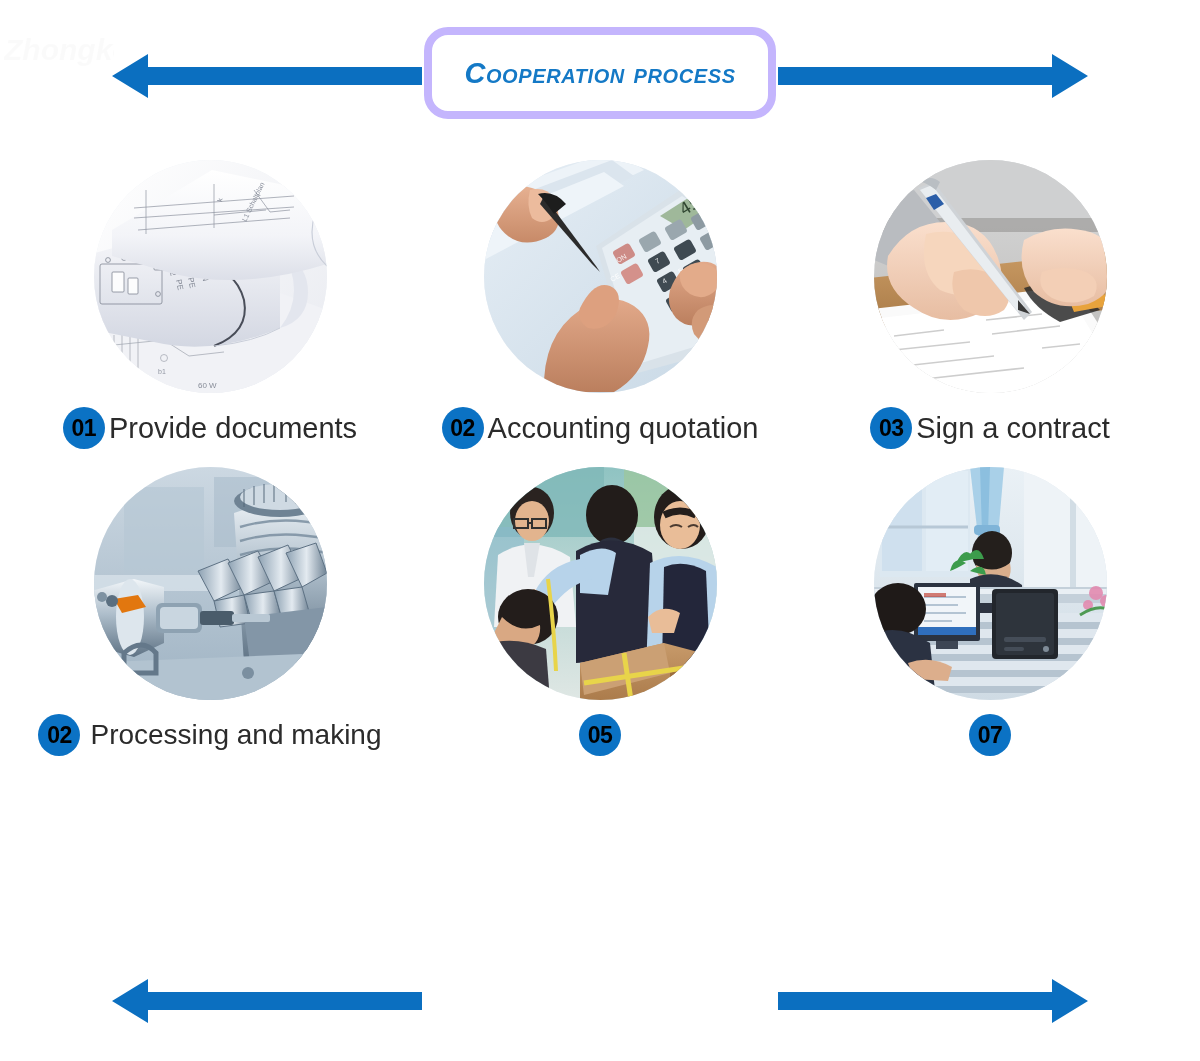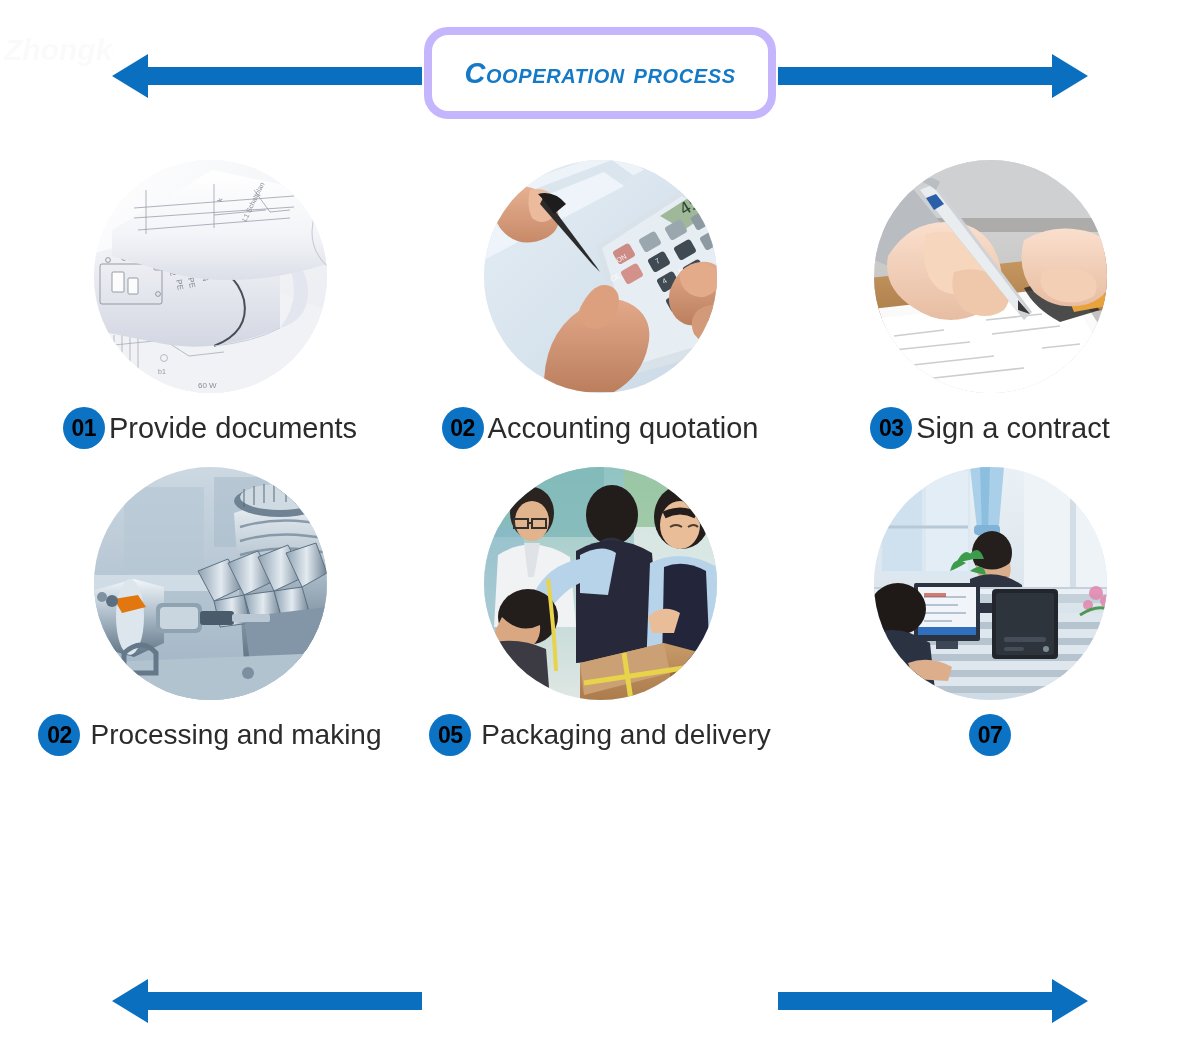--- a/index.html
+++ b/index.html
@@ -505,21 +505,20 @@
           <g stroke="#e8d44a" stroke-width="5" fill="none">
             <path d="M140,186 L148,240"></path>
             <path d="M100,216 L233,196"></path>
           </g>
 
           <path d="M64,112 Q70,160 72,204" stroke="#e8d44a" stroke-width="4" fill="none"></path>
         </svg>
       </div>
       <div class="caption">
         <div class="badge">05</div>
-        <div class="step-label">Packaging and delivery</div>
       </div>
     </div>
 
     <div class="step">
       <div class="photo">
         <svg viewBox="0 0 233 233" preserveAspectRatio="xMidYMid slice">
           <defs>
             <linearGradient id="of-bg" x1="0" y1="0" x2="0" y2="1">
               <stop offset="0" stop-color="#eaf1f6"></stop>
                 <stop offset="1" stop-color="#cfdbe4"></stop>

